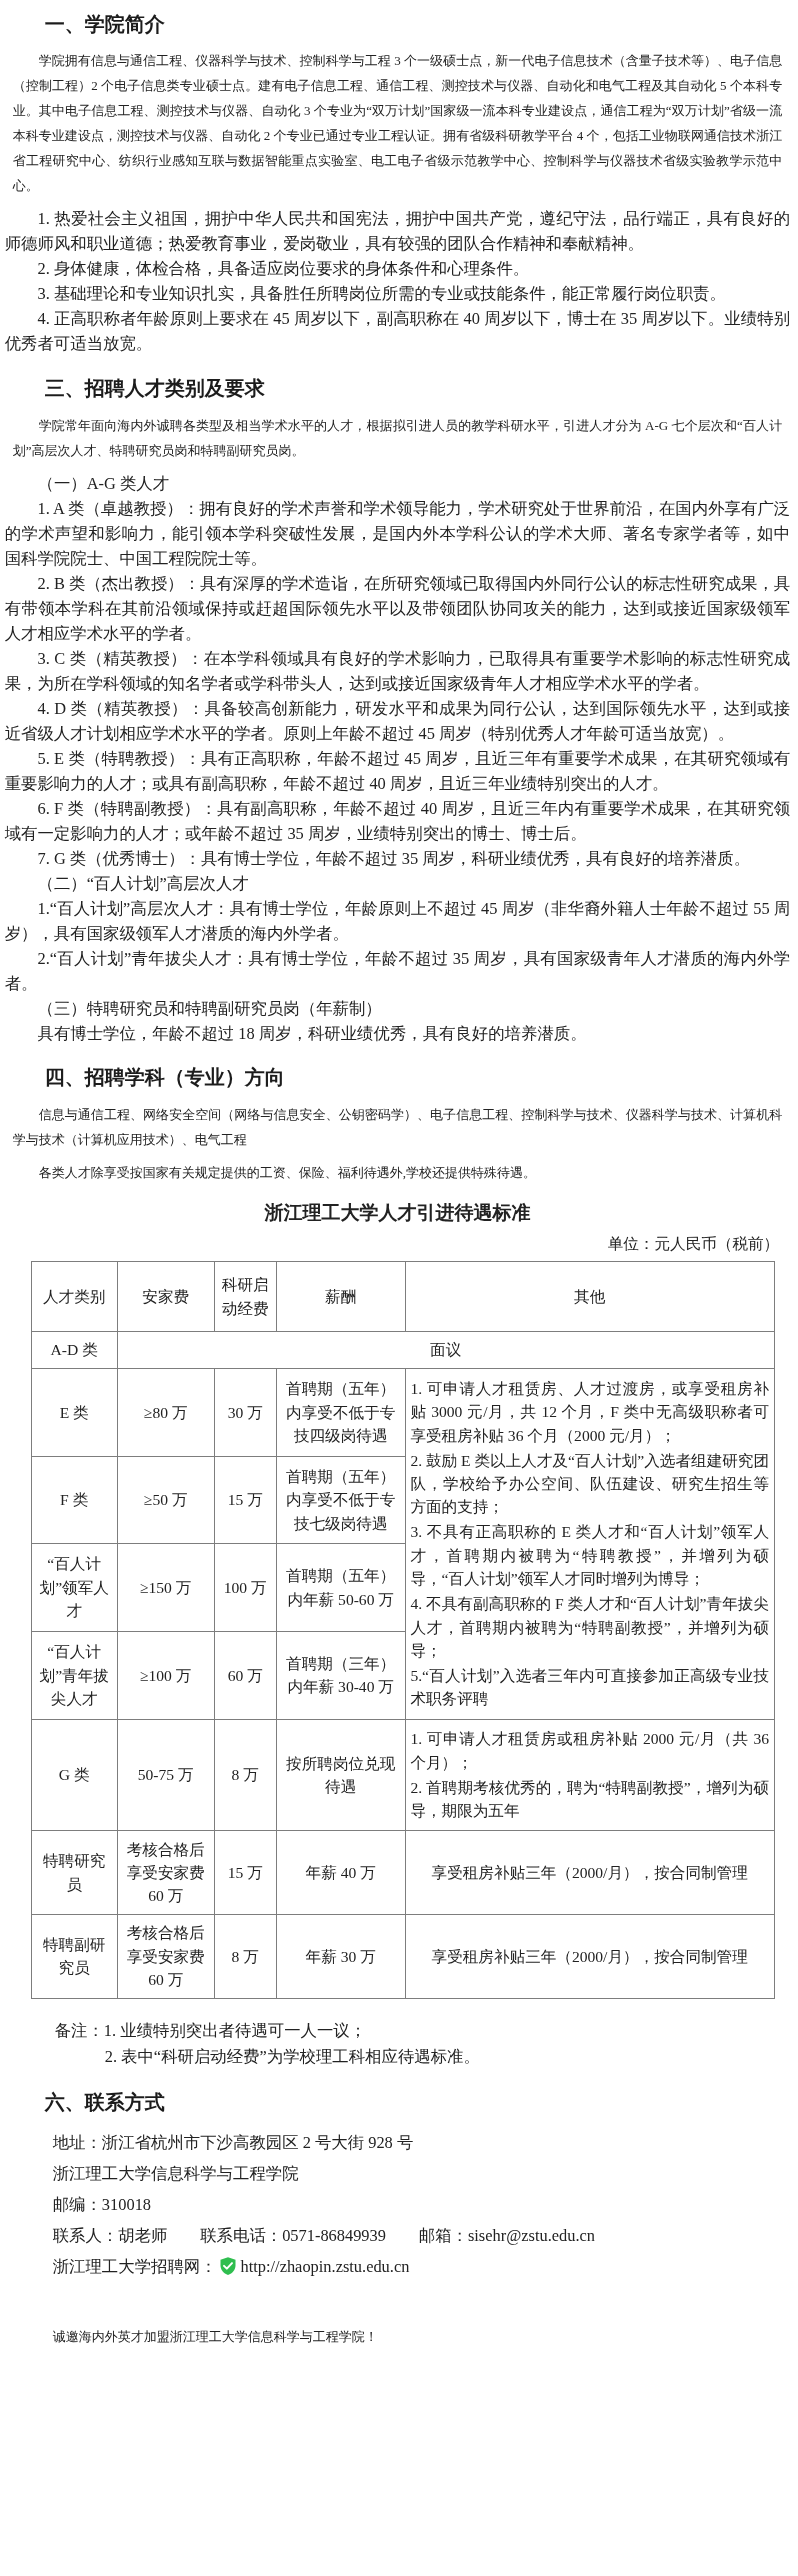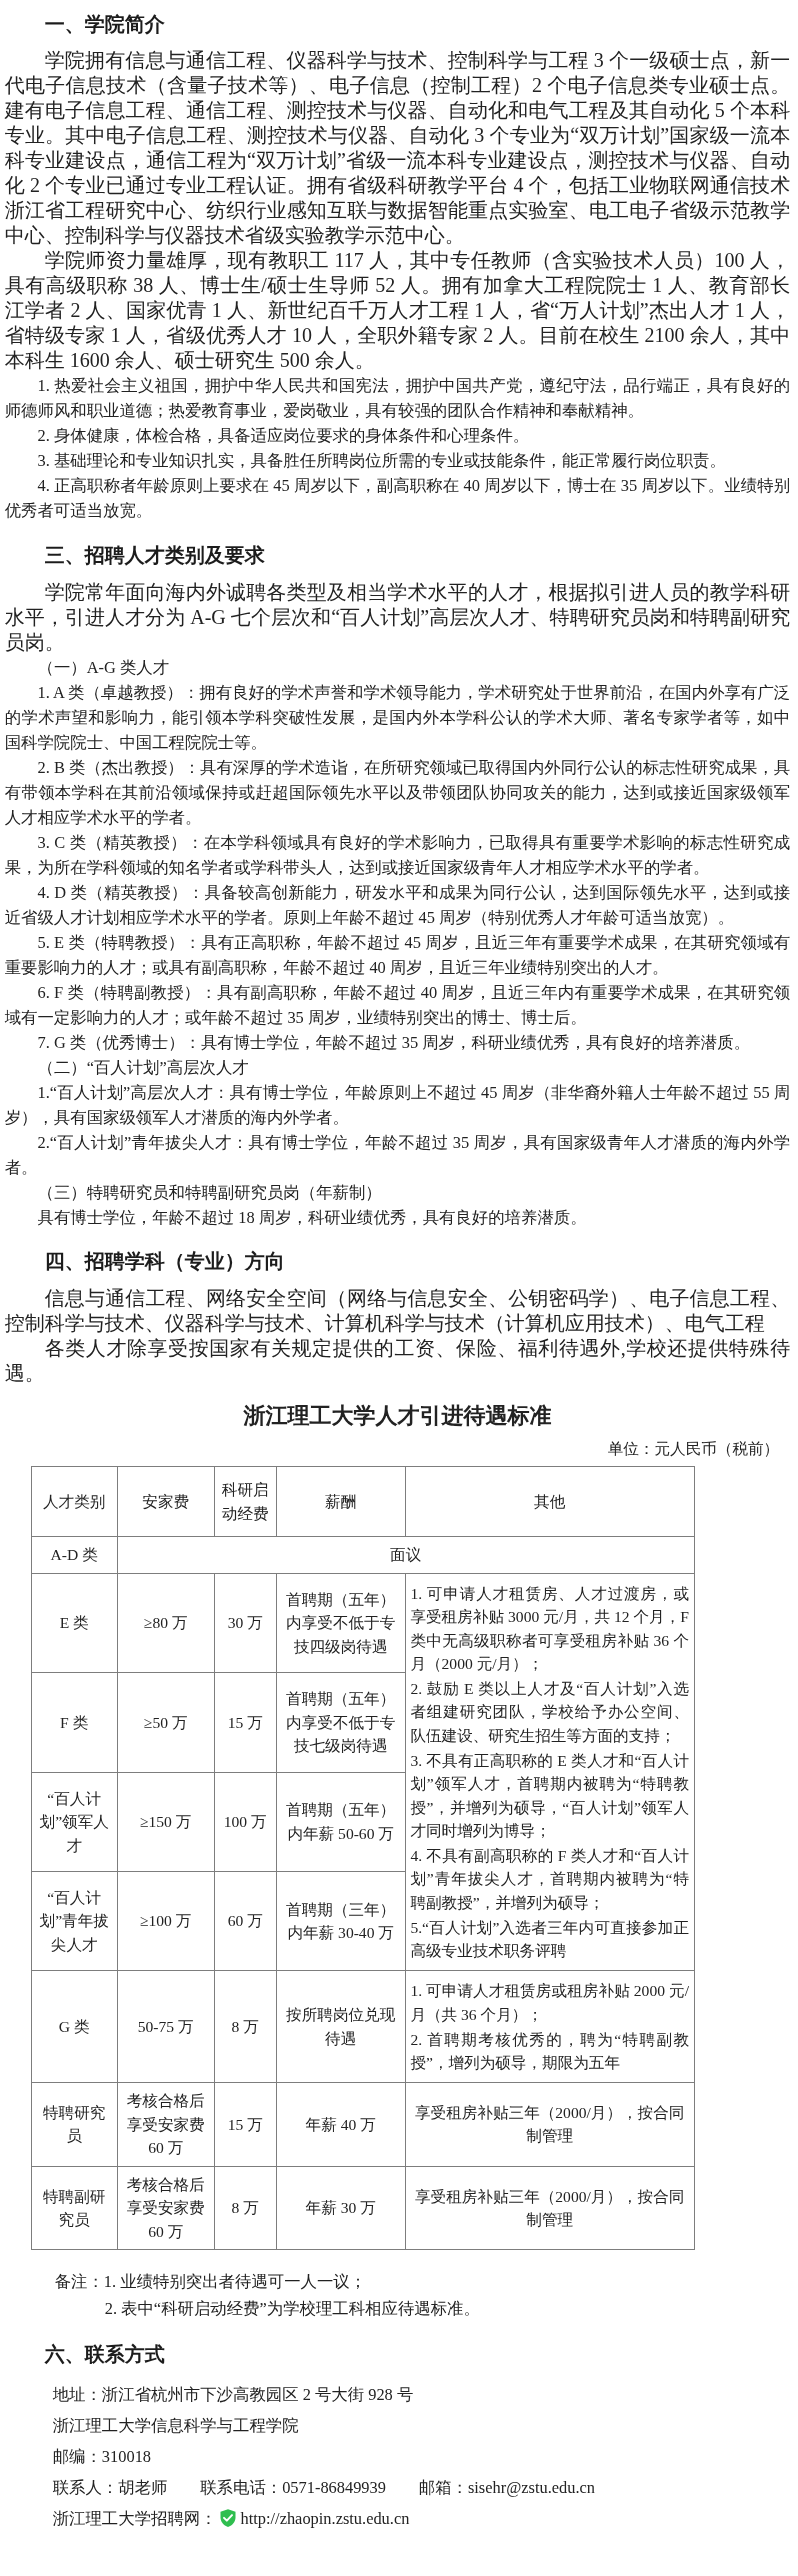--- a/index.html
+++ b/index.html
@@ -1,24 +1,24 @@
 <!DOCTYPE html>
 <html style="font-size:12.5px"><head>
 <meta charset="utf-8">
 <style>
   html,body{margin:0;padding:0;background:#ffffff;}
   body{width:798px;font-family:"Liberation Serif","DejaVu Serif",serif;color:#222222;}
   .page{box-sizing:border-box;width:798px;padding:6.2px 7.8px 33px 4.7px;background:#ffffff;}
   .sec-heading{font-family:Liberation Serif, serif;font-size:20px;font-weight:bold;color:#1c1c1c;margin:18.7px 0 11px 0;text-indent:2em;line-height:26.5px;}
   .sec-heading.first{margin-top:4.7px;}
-  .para{font-size:20px;line-height:25px;text-indent:2em;text-align:justify;margin:0;}
+  .para{font-size:13px;line-height:25px;text-indent:2em;text-align:justify;margin:8px;}
   .item{font-size:16.4px;line-height:25px;text-indent:2em;text-align:justify;margin:0;}
-  .table-title{font-family:"Liberation Sans","DejaVu Sans",sans-serif;font-size:22px;font-weight:bold;text-align:center;margin:15.6px 0 7.8px 0;}
+  .table-title{font-family:"Liberation Sans","DejaVu Sans",sans-serif;font-size:19px;font-weight:bold;text-align:center;margin:15.6px 0 7.8px 0;}
   .unit-note{font-size:15.6px;text-align:right;margin:0 11px 6.2px 0;}
-  table.benefits{border-collapse:collapse;margin-left:26px;width:664px;table-layout:fixed;font-size:15.6px;line-height:23.4px;}
+  table.benefits{border-collapse:collapse;margin-left:26px;width:744px;table-layout:fixed;font-size:15.6px;line-height:23.4px;}
   table.benefits th,table.benefits td{border:0.8px solid #7d7d7d;padding:6.2px 4.7px;text-align:center;vertical-align:middle;font-weight:normal;word-break:break-word;}
   table.benefits th{padding:11px 4.7px;}
   td.other-cell,th.other-col{text-align:left;padding-left:11px;padding-right:11px;}
   th.other-col{text-align:center;}
   td.other-cell .o-item{margin:1.6px 0;text-align:justify;}
   .col-cat{width:86px;}.col-settle{width:97px;}.col-fund{width:62px;}.col-salary{width:129px;}
   .notes{margin-top:19px;}
   .note-line{font-size:16.4px;line-height:26.5px;margin:0 0 0 50px;}
   .note-line.indent2{margin-left:100px;}
   .contact-line{font-size:16.4px;line-height:31px;margin-left:48px;display:flex;align-items:center;flex-wrap:wrap;}
@@ -28,21 +28,20 @@
   .closing{font-size:13px;line-height:26px;margin:42px 0 0 48px;}
   .mid{vertical-align:middle;}
 </style>
 </head>
 <body>
 
 <div class="page">
 
   <div class="sec-heading first">一、学院简介</div>
   <p class="para">学院拥有信息与通信工程、仪器科学与技术、控制科学与工程 3 个一级硕士点，新一代电子信息技术（含量子技术等）、电子信息（控制工程）2 个电子信息类专业硕士点。建有电子信息工程、通信工程、测控技术与仪器、自动化和电气工程及其自动化 5 个本科专业。其中电子信息工程、测控技术与仪器、自动化 3 个专业为“双万计划”国家级一流本科专业建设点，通信工程为“双万计划”省级一流本科专业建设点，测控技术与仪器、自动化 2 个专业已通过专业工程认证。拥有省级科研教学平台 4 个，包括工业物联网通信技术浙江省工程研究中心、纺织行业感知互联与数据智能重点实验室、电工电子省级示范教学中心、控制科学与仪器技术省级实验教学示范中心。</p>
-  <p class="para">学院师资力量雄厚，现有教职工 117 人，其中专任教师（含实验技术人员）100 人，具有高级职称 38 人、博士生/硕士生导师 52 人。拥有加拿大工程院院士 1 人、教育部长江学者 2 人、国家优青 1 人、新世纪百千万人才工程 1 人，省“万人计划”杰出人才 1 人，省特级专家 1 人，省级优秀人才 10 人，全职外籍专家 2 人。目前在校生 2100 余人，其中本科生 1600 余人、硕士研究生 500 余人。</p>
 
   <p class="item">1. 热爱社会主义祖国，拥护中华人民共和国宪法，拥护中国共产党，遵纪守法，品行端正，具有良好的师德师风和职业道德；热爱教育事业，爱岗敬业，具有较强的团队合作精神和奉献精神。</p>
   <p class="item">2. 身体健康，体检合格，具备适应岗位要求的身体条件和心理条件。</p>
   <p class="item">3. 基础理论和专业知识扎实，具备胜任所聘岗位所需的专业或技能条件，能正常履行岗位职责。</p>
   <p class="item">4. 正高职称者年龄原则上要求在 45 周岁以下，副高职称在 40 周岁以下，博士在 35 周岁以下。业绩特别优秀者可适当放宽。</p>
 
   <div class="sec-heading">三、招聘人才类别及要求</div>
   <p class="para">学院常年面向海内外诚聘各类型及相当学术水平的人才，根据拟引进人员的教学科研水平，引进人才分为 A-G 七个层次和“百人计划”高层次人才、特聘研究员岗和特聘副研究员岗。</p>
   <p class="item">（一）A-G 类人才</p>
   <p class="item">1. A 类（卓越教授）：拥有良好的学术声誉和学术领导能力，学术研究处于世界前沿，在国内外享有广泛的学术声望和影响力，能引领本学科突破性发展，是国内外本学科公认的学术大师、著名专家学者等，如中国科学院院士、中国工程院院士等。</p>

